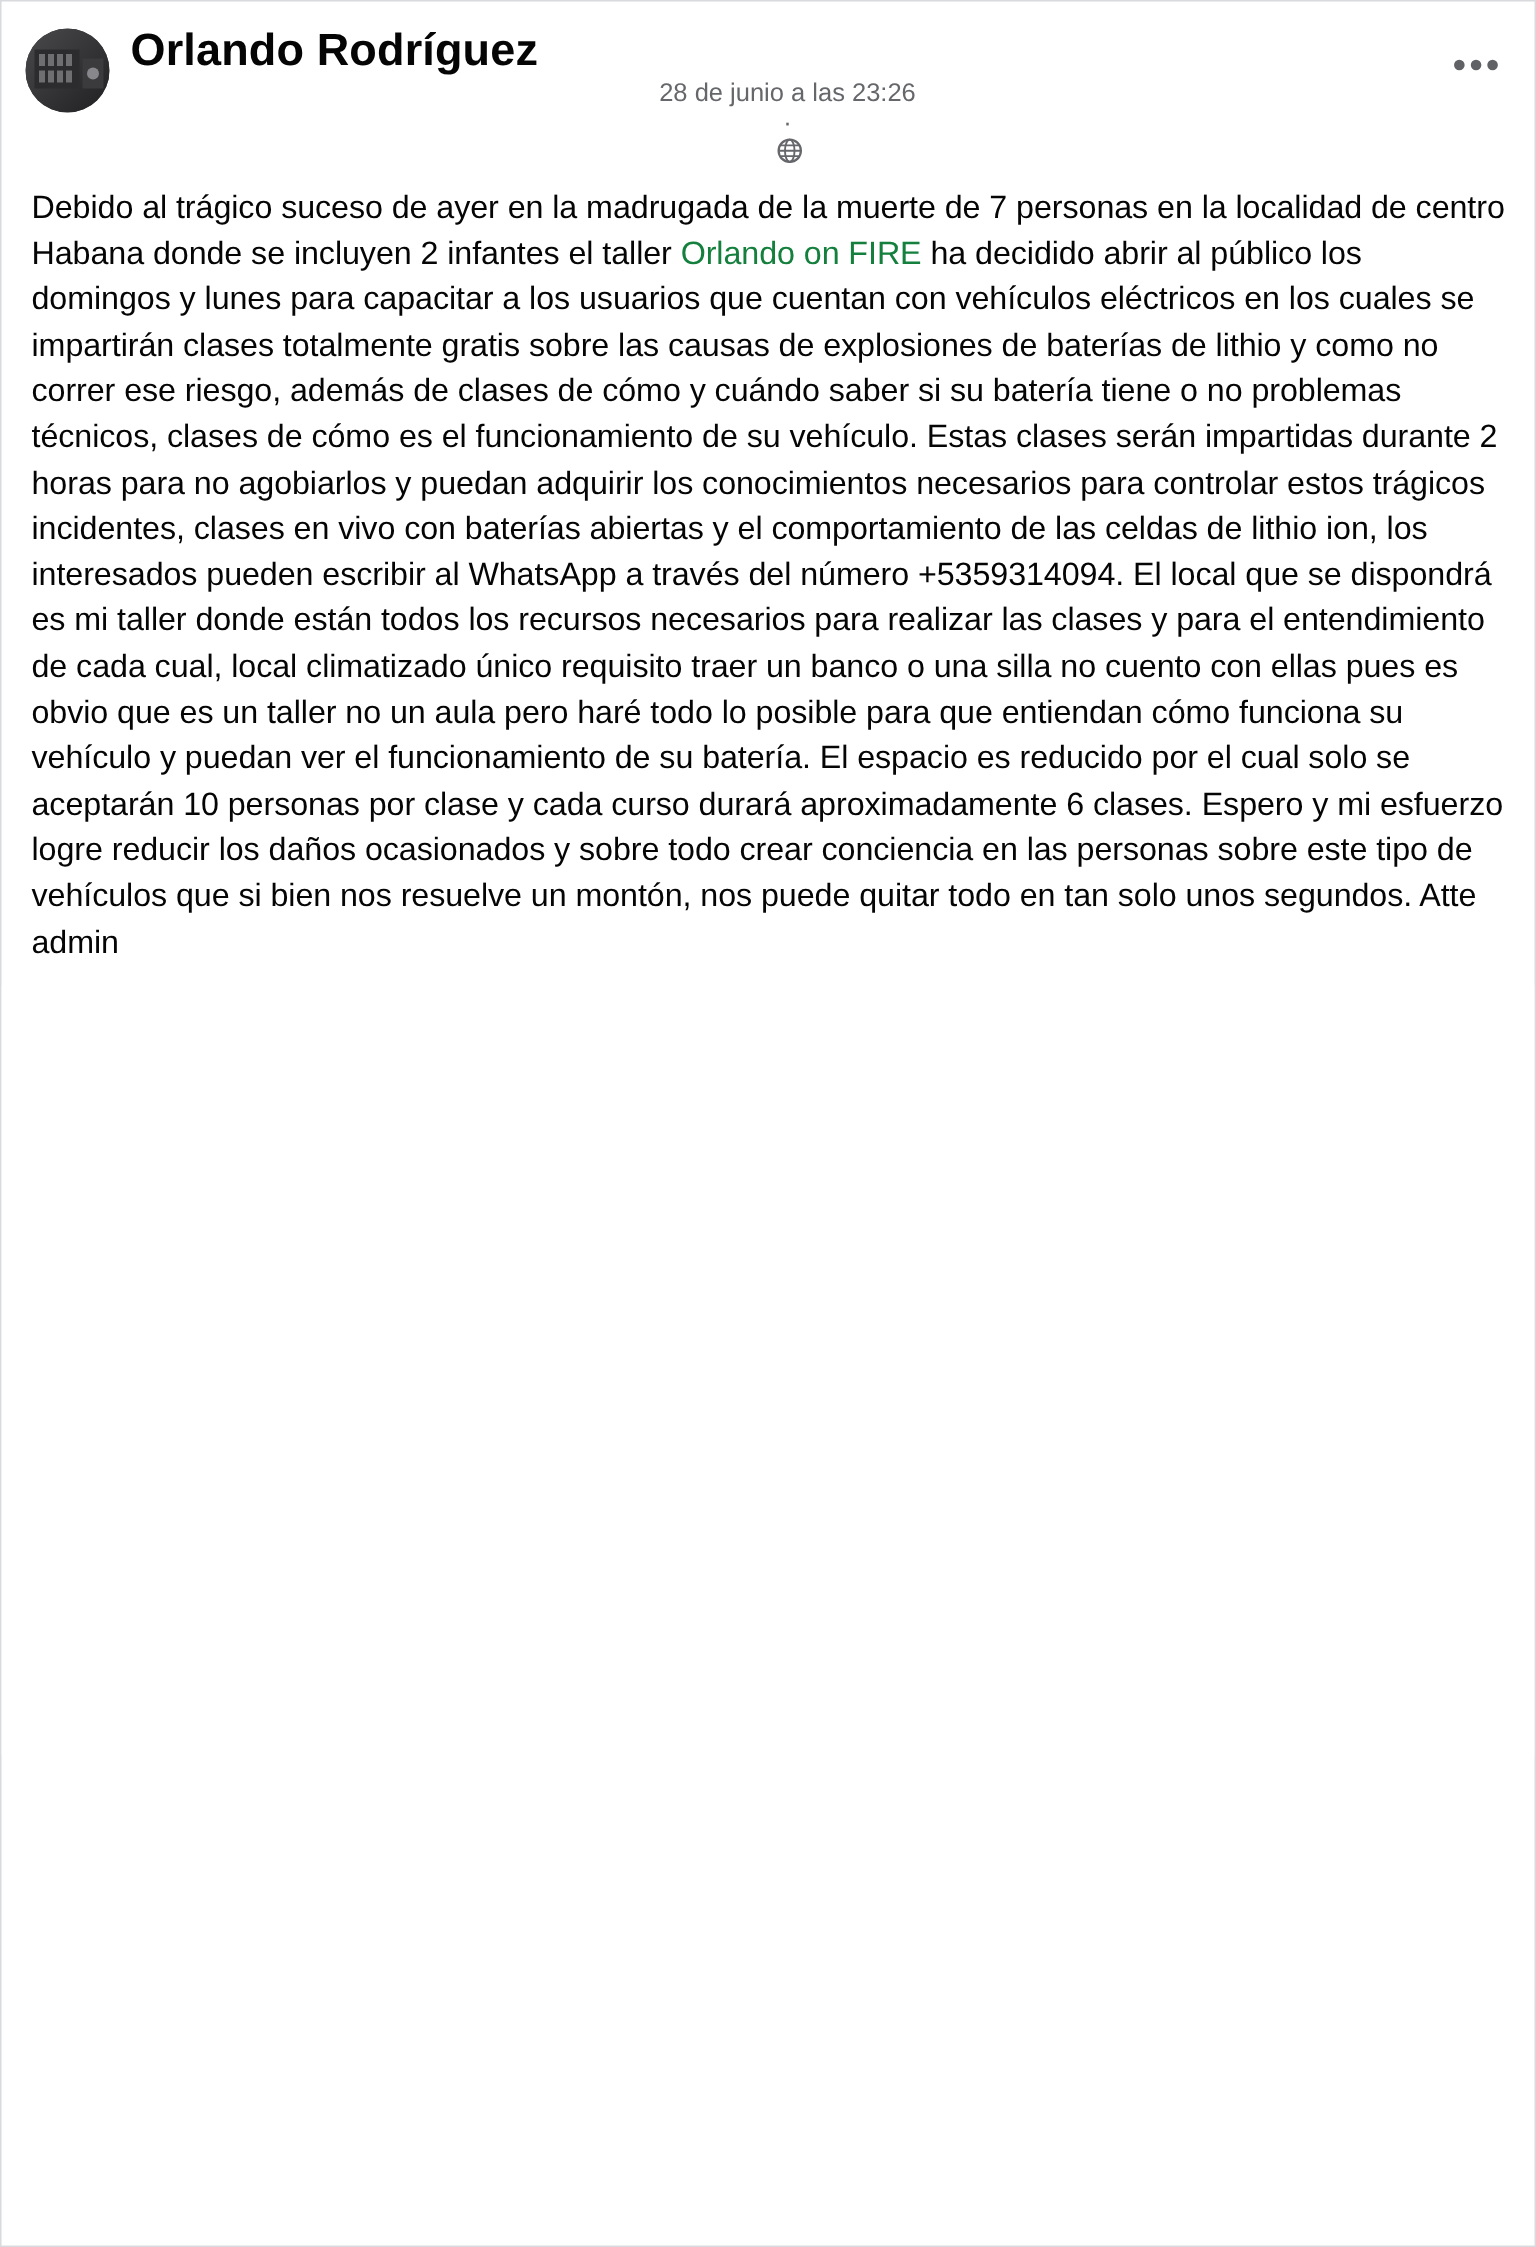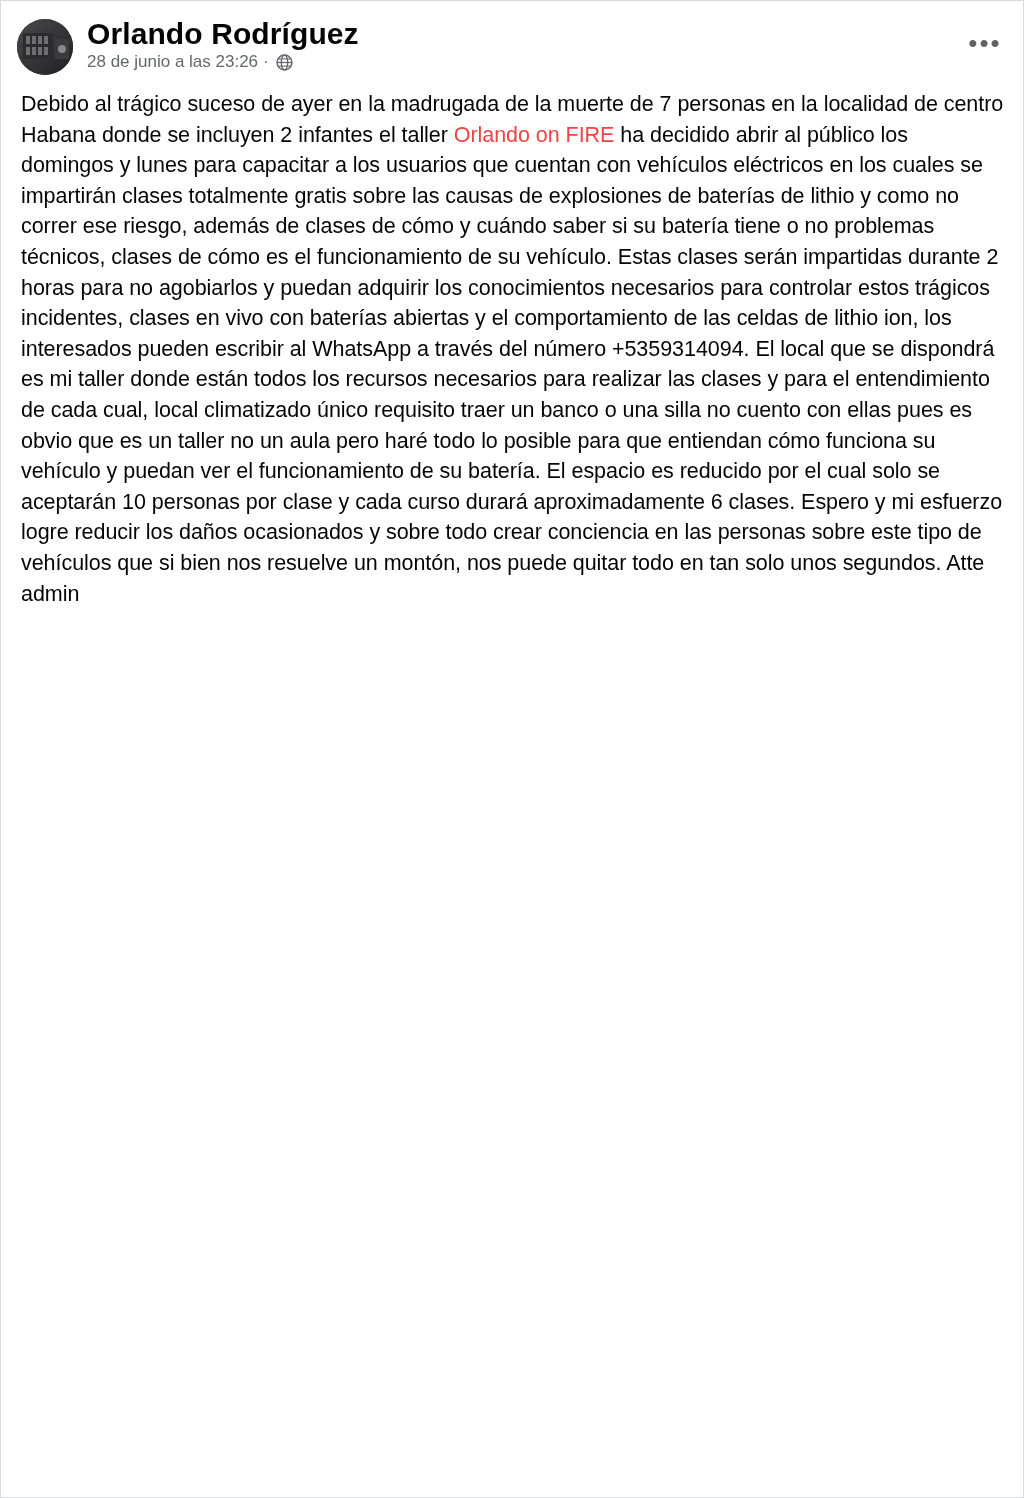--- a/index.html
+++ b/index.html
@@ -49,20 +49,21 @@
     line-height: 26px;
     letter-spacing: .1px;
   }
   .meta-line {
     display: flex;
     align-items: center;
     margin-top: 5px;
     color: #65676b;
     font-size: 17px;
     line-height: 20px;
+    flex-direction: column;
   }
   .meta-sep { margin: 0 5px; }
   .globe-icon {
     display: inline-flex;
     align-items: center;
     width: 17px;
     height: 17px;
     margin-left: 2px;
   }
   .globe-icon svg { width: 17px; height: 17px; display: block; }
@@ -86,21 +87,21 @@
   
   .post-body {
     padding: 8px 18px 14px 20px;
     font-size: 21.5px;
     line-height: 30.6px;
     color: #050505;
     letter-spacing: -0.05px;
     box-sizing: border-box;
   }
   .post-body .mention {
-    color: #ef4444;
+    color: #15803d;
     cursor: pointer;
   }
 
   
   .photo-grid {
     display: flex;
     flex-direction: row;
     gap: 13px;
     background: #ffffff;
   }

